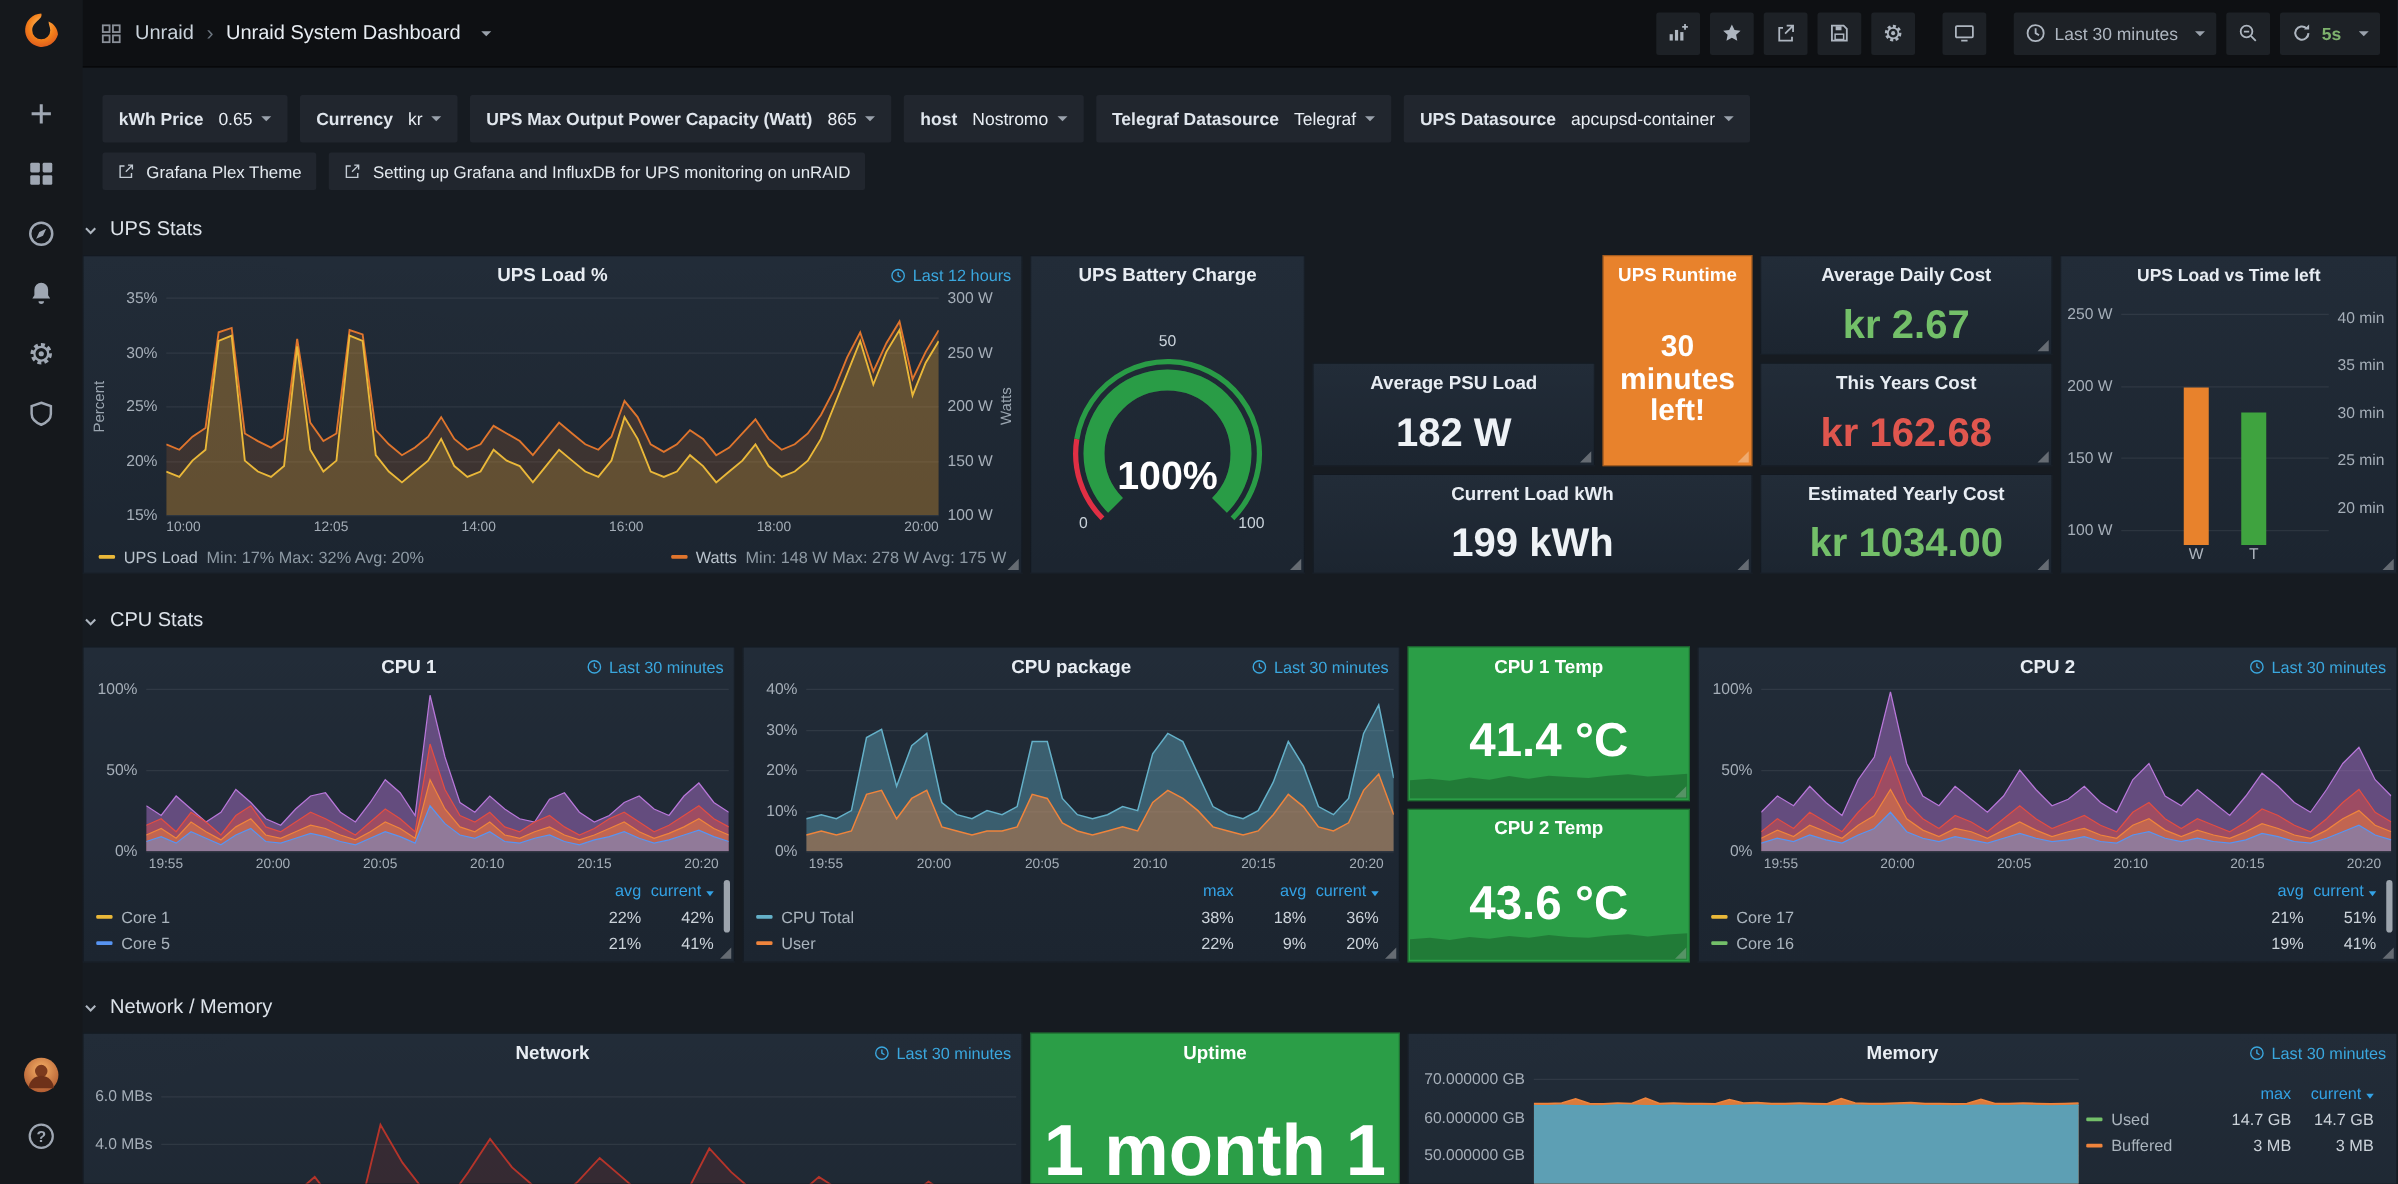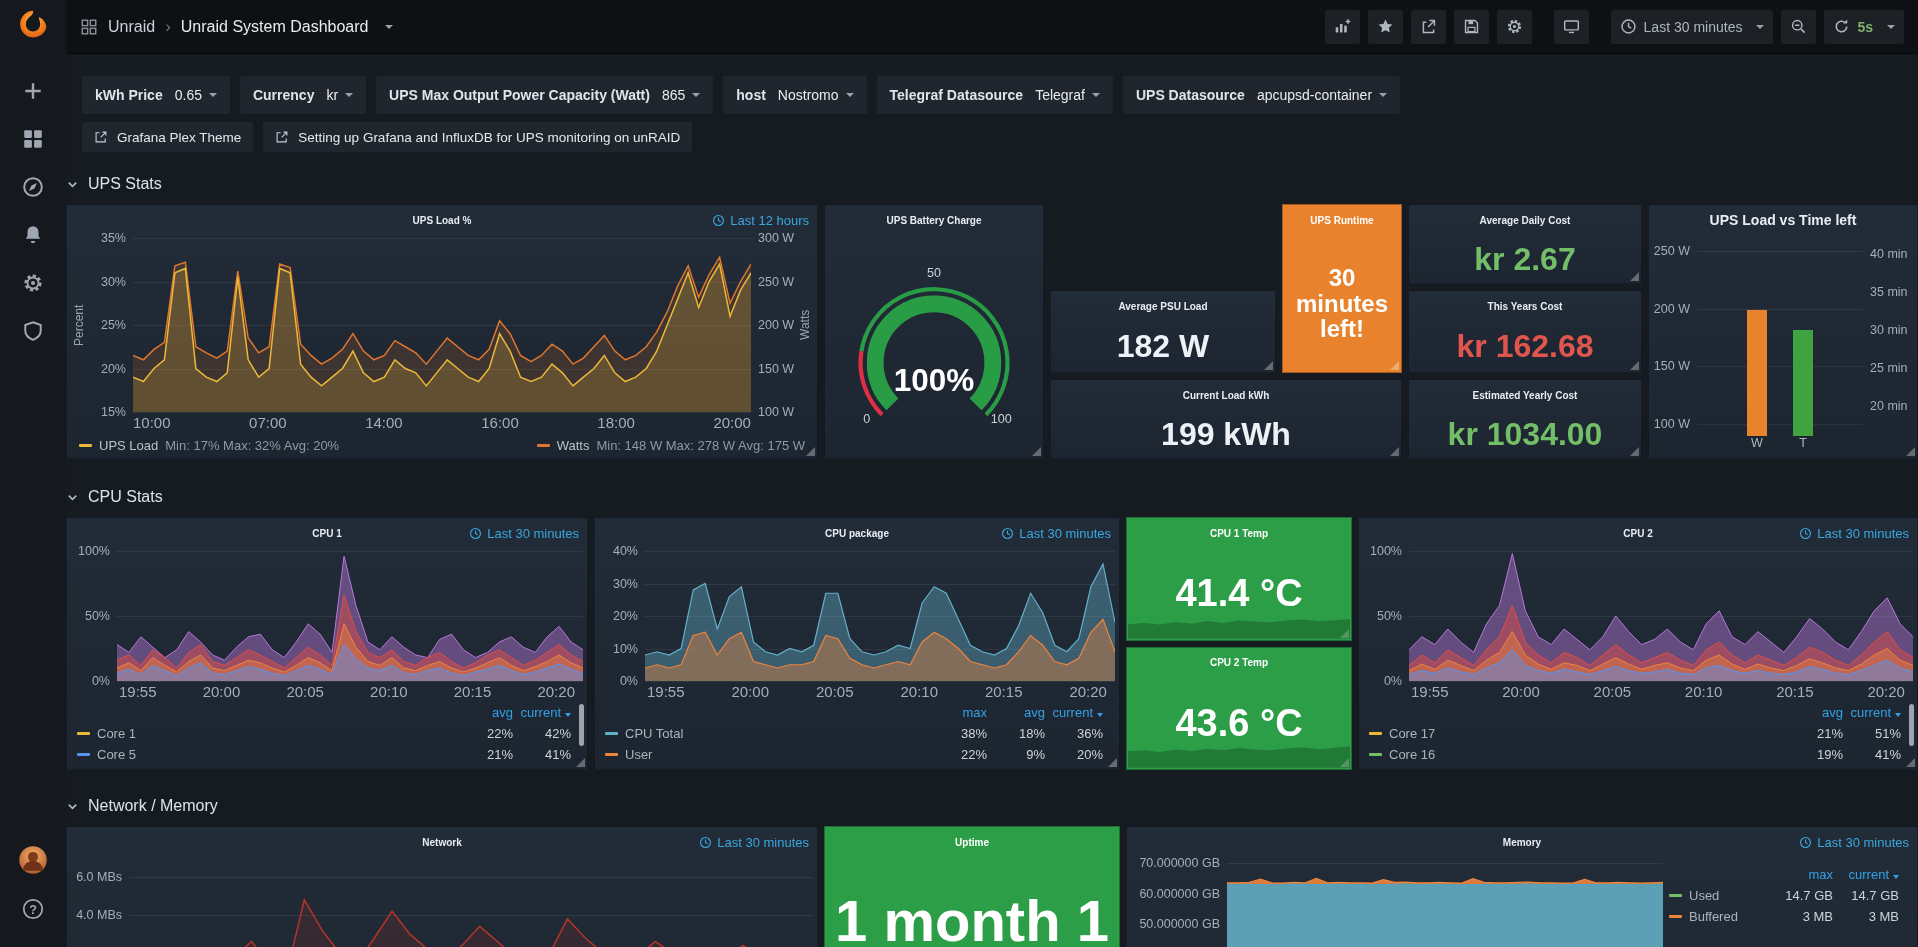--- a/index.html
+++ b/index.html
@@ -54,37 +54,37 @@
 .gp-g{grid-column:1/3;grid-row:3}.gp-h{grid-column:3;grid-row:3}
 .row-cpu{grid-template-columns:522px 526px 226px 1fr;height:253px}
 .temp-stack{display:grid;grid-template-rows:1fr 1fr;gap:6px}
 .row-net{grid-template-columns:752px 296px 1fr;height:253px}
 
 .panel{background:linear-gradient(180deg,#222c38 0%,#1c2530 100%);position:relative;display:flex;flex-direction:column;border:1px solid rgba(0,0,0,.3);min-height:0;min-width:0}
 .panel::after{content:"";position:absolute;right:2px;bottom:2px;width:0;height:0;border-bottom:9px solid rgba(255,255,255,.32);border-left:9px solid transparent}
 .panel.bg-green{background:#2b9e47}
 .panel.bg-orange{background:#e8822c}
 .p-header{height:30px;display:flex;align-items:center;justify-content:center;position:relative;flex-shrink:0}
-.p-title{font-size:10px;font-weight:600;color:#e8edf3;cursor:pointer;white-space:nowrap}
+.p-title{font-size:15px;font-weight:600;color:#e8edf3;cursor:pointer;white-space:nowrap}
 .bg-green .p-title,.bg-orange .p-title{color:#fff}
 .time-link{position:absolute;right:8px;top:0;height:30px;display:flex;align-items:center;gap:5px;color:#3aa7de;font-size:13px;cursor:pointer}
 .time-link .icon{width:13px;height:13px}
 
 .g-body{flex:1;display:flex;min-height:0;padding:3px 4px 0 4px}
 .y-title{writing-mode:vertical-rl;transform:rotate(180deg);font-size:12px;color:#9aa5b0;display:flex;align-items:center;justify-content:center;width:16px;flex-shrink:0}
 .y-axis{position:relative;width:46px;flex-shrink:0;font-size:12.5px;color:#a5aeb8}
 .y-axis .tick{position:absolute;right:7px;transform:translateY(-50%);white-space:nowrap}
 .y-axis.right .tick{left:7px;right:auto}
 .y-axis.wide{width:96px}
 .y-axis.narrow{width:42px}
 .y-axis.narrow2{width:48px}
 .plot{flex:1;position:relative;min-width:0}
 .plot svg{position:absolute;inset:0;width:100%;height:100%}
 .gridline{position:absolute;left:0;right:0;height:1px;background:rgba(255,255,255,.07)}
-.x-axis{height:20px;display:flex;justify-content:space-between;align-items:center;font-size:15px;color:#a5aeb8;flex-shrink:0}
+.x-axis{height:20px;display:flex;justify-content:space-between;align-items:center;font-size:11px;color:#a5aeb8;flex-shrink:0}
 .g-legend{height:26px;display:flex;align-items:center;justify-content:space-between;padding:0 12px;font-size:13px;color:#8d99a3;flex-shrink:0}
 .leg-item{display:flex;align-items:center;gap:7px;cursor:pointer}
 .leg-name{color:#b9c3cc}
 .dash{padding:0}
 .dash-marker{width:13px;height:3px;border-radius:1px;display:inline-block;flex-shrink:0}
 .legend-table{flex-shrink:0;padding:1px 16px 4px 10px;font-size:13px;position:relative;width:100%}
 .lt-row{display:flex;align-items:center;height:21px}
 .lt-name{flex:1;display:flex;align-items:center;gap:7px;color:#aab4bd;cursor:pointer}
 .lt-val{width:58px;text-align:right;color:#ccd3da}
 .side-legend .lt-val{width:66px}
@@ -377,21 +377,21 @@
                   <span class="tick" style="top: 0%;">300 W</span>
                   <span class="tick" style="top: 25%;">250 W</span>
                   <span class="tick" style="top: 50%;">200 W</span>
                   <span class="tick" style="top: 75%;">150 W</span>
                   <span class="tick" style="top: 100%;">100 W</span>
                 </div>
               <div class="y-title">Watts</div>
             </div>
             <div class="x-axis" style="margin:0 66px">
                 <span class="xt">10:00</span>
-                <span class="xt">07:00</span>
+                <span class="xt">12:05</span>
                 <span class="xt">14:00</span>
                 <span class="xt">16:00</span>
                 <span class="xt">18:00</span>
                 <span class="xt">20:00</span>
               </div>
             <div class="g-legend">
                 <div class="leg-item">
                   <span class="dash-marker" style="background: rgb(234, 184, 57);"></span>
                   <span class="leg-name">UPS Load</span>
                   <span>Min: 17% Max: 32% Avg: 20%</span>

